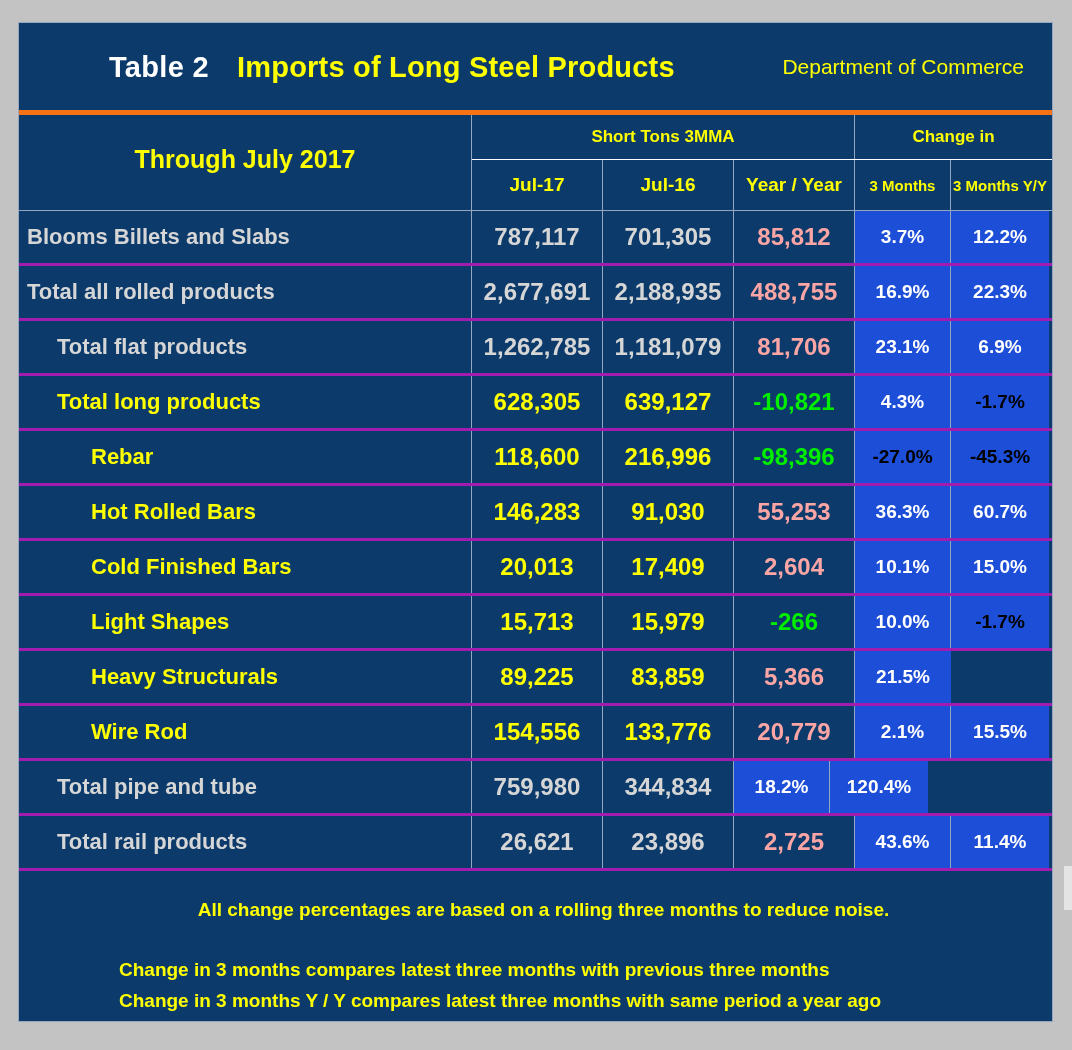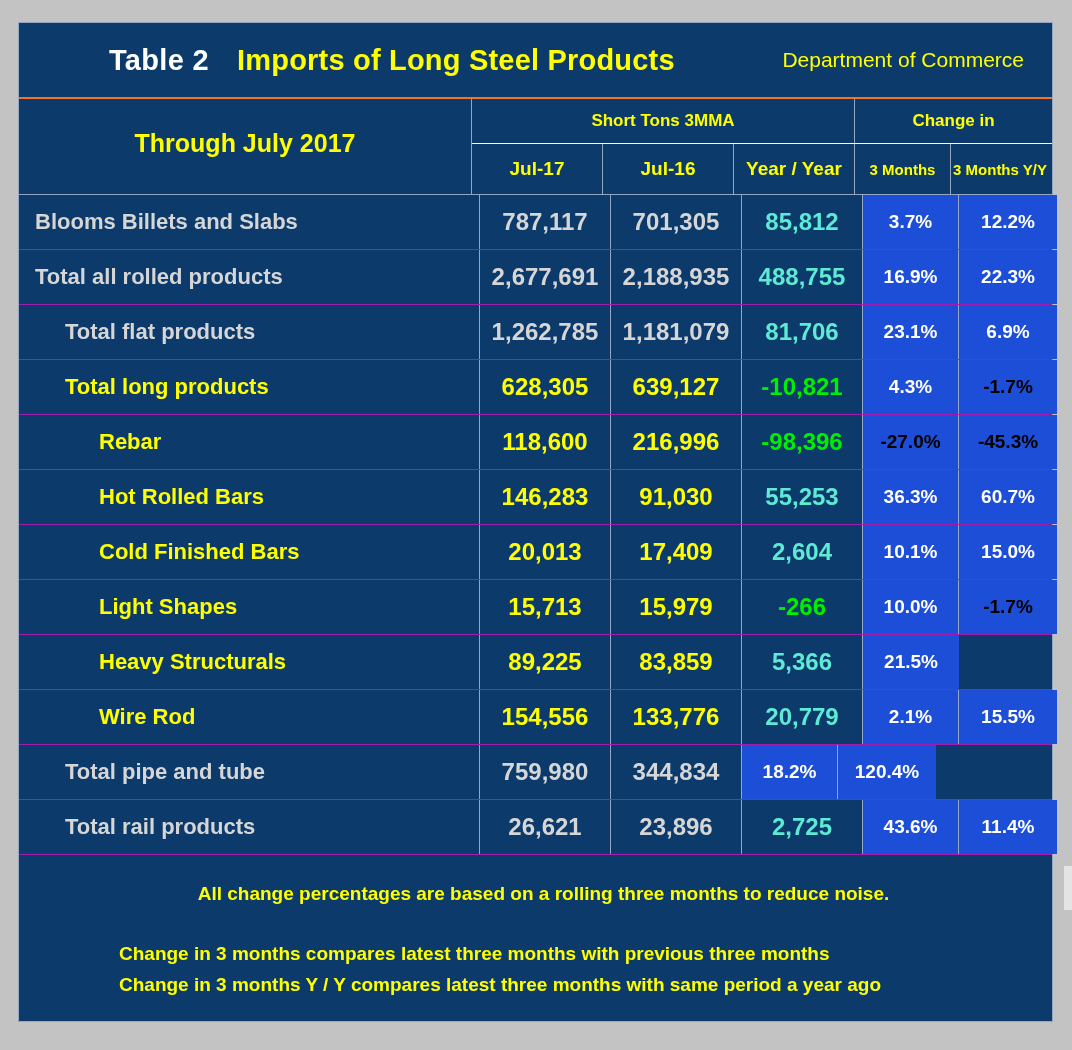--- a/index.html
+++ b/index.html
@@ -28,23 +28,23 @@
     height: 1000px;
     background: #0b3a6b;
     border: 1px solid #93a8c0;
     box-sizing: border-box;
     display: flex;
     flex-direction: column;
   }
 
   
   .title-bar {
-    height: 76px;
-    flex: none;
-    border-bottom: 2px solid #f97316;
+    height: 92px;
+    flex: none;
+    border-bottom: 5px solid #f97316;
     box-sizing: border-box;
     position: relative;
   }
   .title-table-no {
     position: absolute;
     left: 90px;
     top: 50%;
     transform: translateY(-50%);
     color: #ffffff;
     font-size: 29px;
@@ -139,23 +139,22 @@
   .c-m3    { width: 96px;  flex: none; font-size: 15px; }
   .c-m3yy  { width: 98px;  flex: none; font-size: 15px; }
 
   
   .body-rows {
     flex: none;
   }
   .row {
     height: 55px;
     display: flex;
-    border-bottom: 1px solid #a21caf;
-    box-sizing: border-box;
-    padding-left: 8px;
+    border-bottom: 3px solid #a21caf;
+    box-sizing: border-box;
   }
   .cell {
     display: flex;
     align-items: center;
     box-sizing: border-box;
     border-right: 1px solid #93a8c0;
     font-weight: bold;
     white-space: nowrap;
   }
   .cell:last-child { border-right: none; }
@@ -174,21 +173,21 @@
     justify-content: center;
     font-size: 19px;
   }
 
   .ind0 { padding-left: 8px; }
   .ind1 { padding-left: 38px; }
   .ind2 { padding-left: 72px; }
 
   .t-white  { color: #d6d6d6; }
   .t-yellow { color: #ffff00; }
-  .t-red    { color: #5eead4; }
+  .t-red    { color: #fca5a5; }
   .t-green  { color: #00ee00; }
 
   .bg-red   { background: #1d4ed8; color: #ffffff; }
   .bg-green { background: #1d4ed8; color: #000000; }
 
   
   .footer {
     flex: 1;
     position: relative;
     color: #ffff00;

